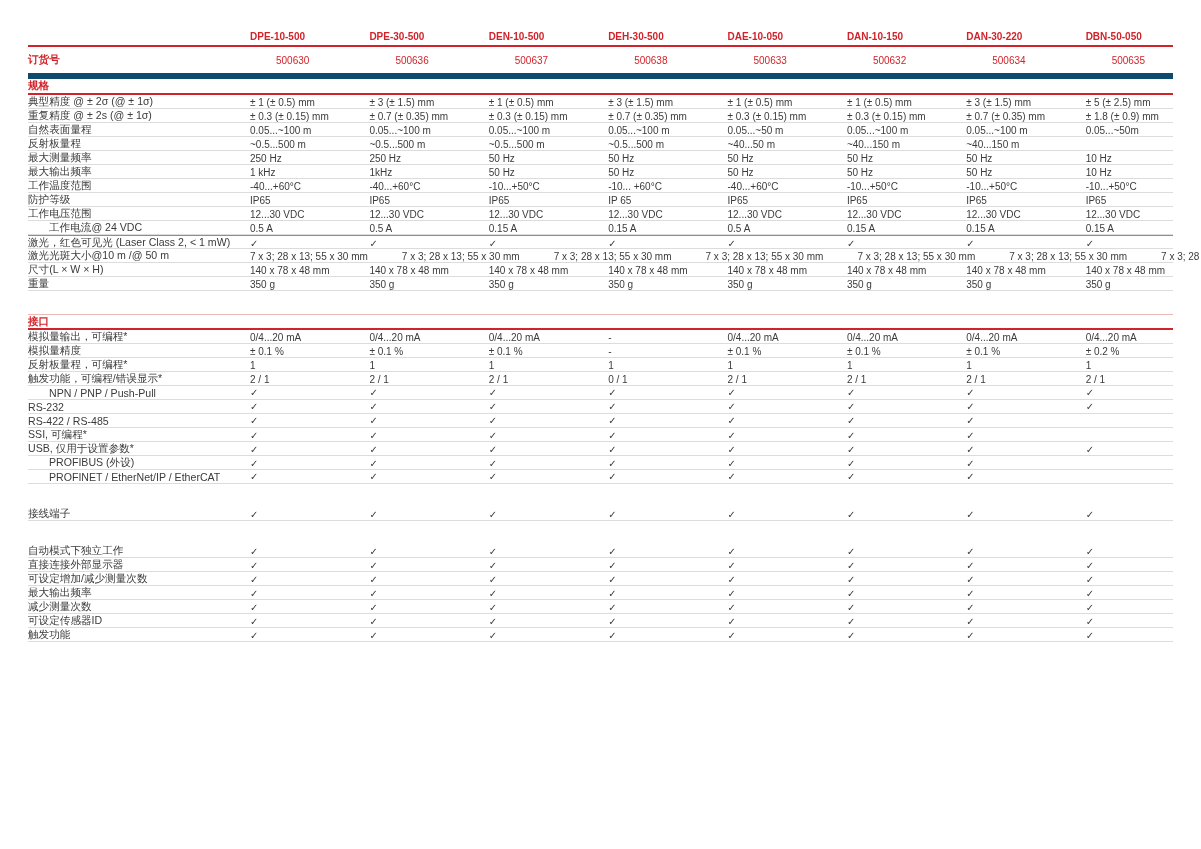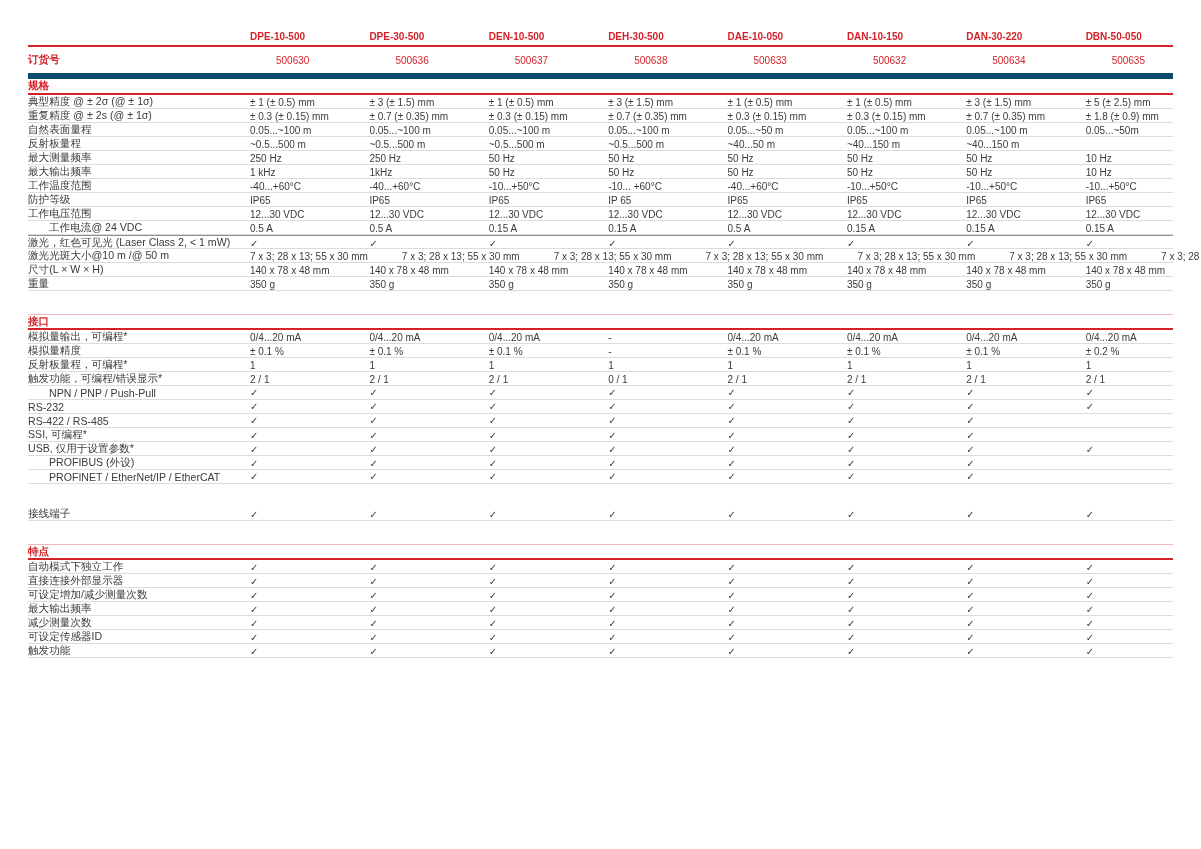--- a/index.html
+++ b/index.html
@@ -347,23 +347,20 @@
           <div class="cell">✓</div>
           <div class="cell">✓</div>
           <div class="cell">✓</div>
           <div class="cell">✓</div>
           <div class="cell">✓</div>
           <div class="cell">✓</div>
           <div class="cell">✓</div>
         </div>
       </div>
       <div class="sec">
-        <div class="grid sec-title-row">
-          <div class="label sec-title">特点</div>
-        </div>
         <div class="grid row">
           <div class="label">自动模式下独立工作</div>
           <div class="cell">✓</div>
           <div class="cell">✓</div>
           <div class="cell">✓</div>
           <div class="cell">✓</div>
           <div class="cell">✓</div>
           <div class="cell">✓</div>
           <div class="cell">✓</div>
           <div class="cell">✓</div>

